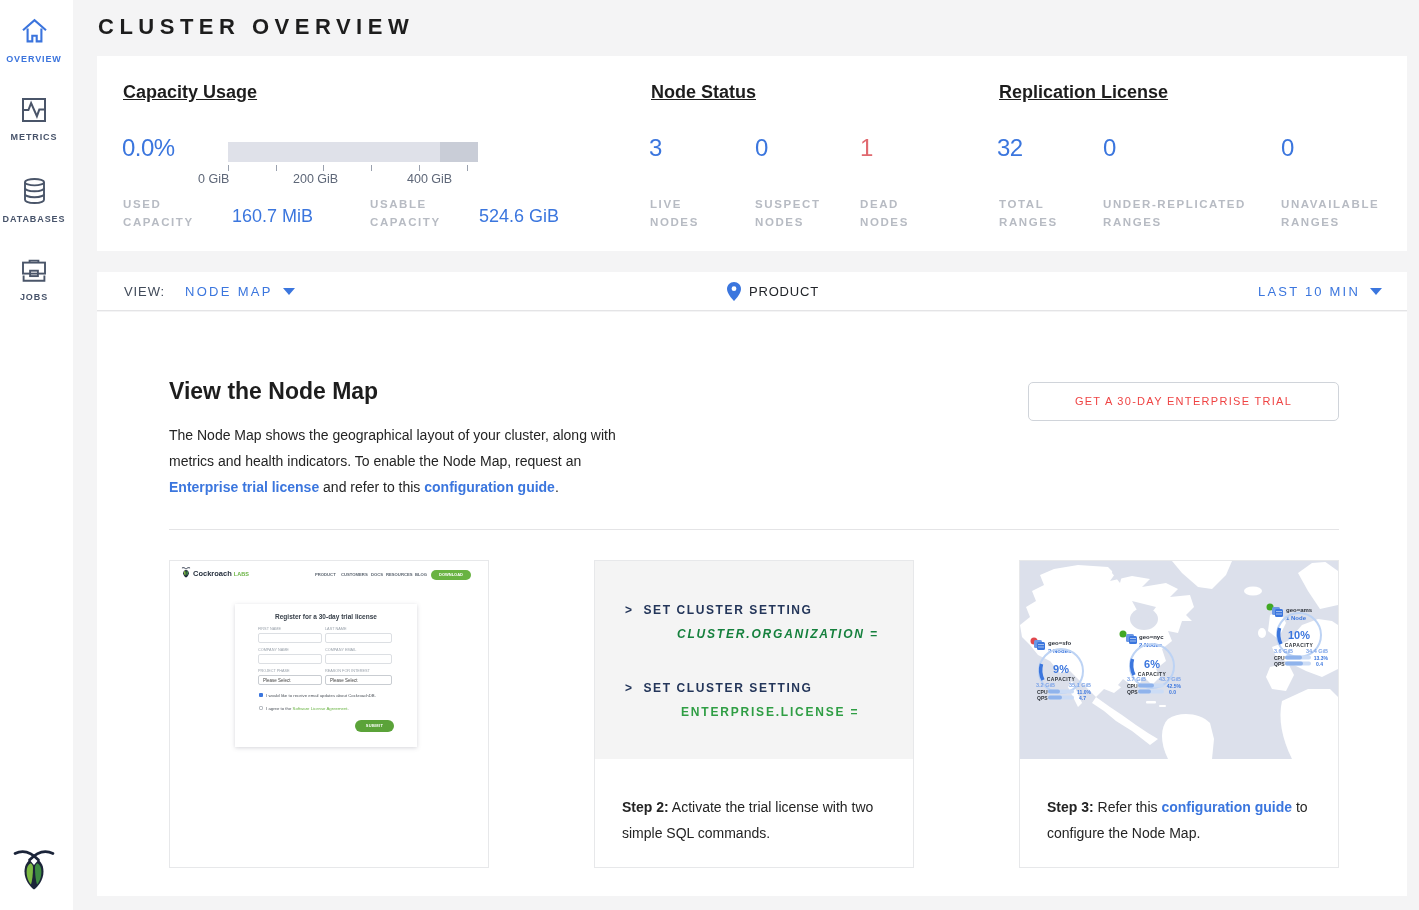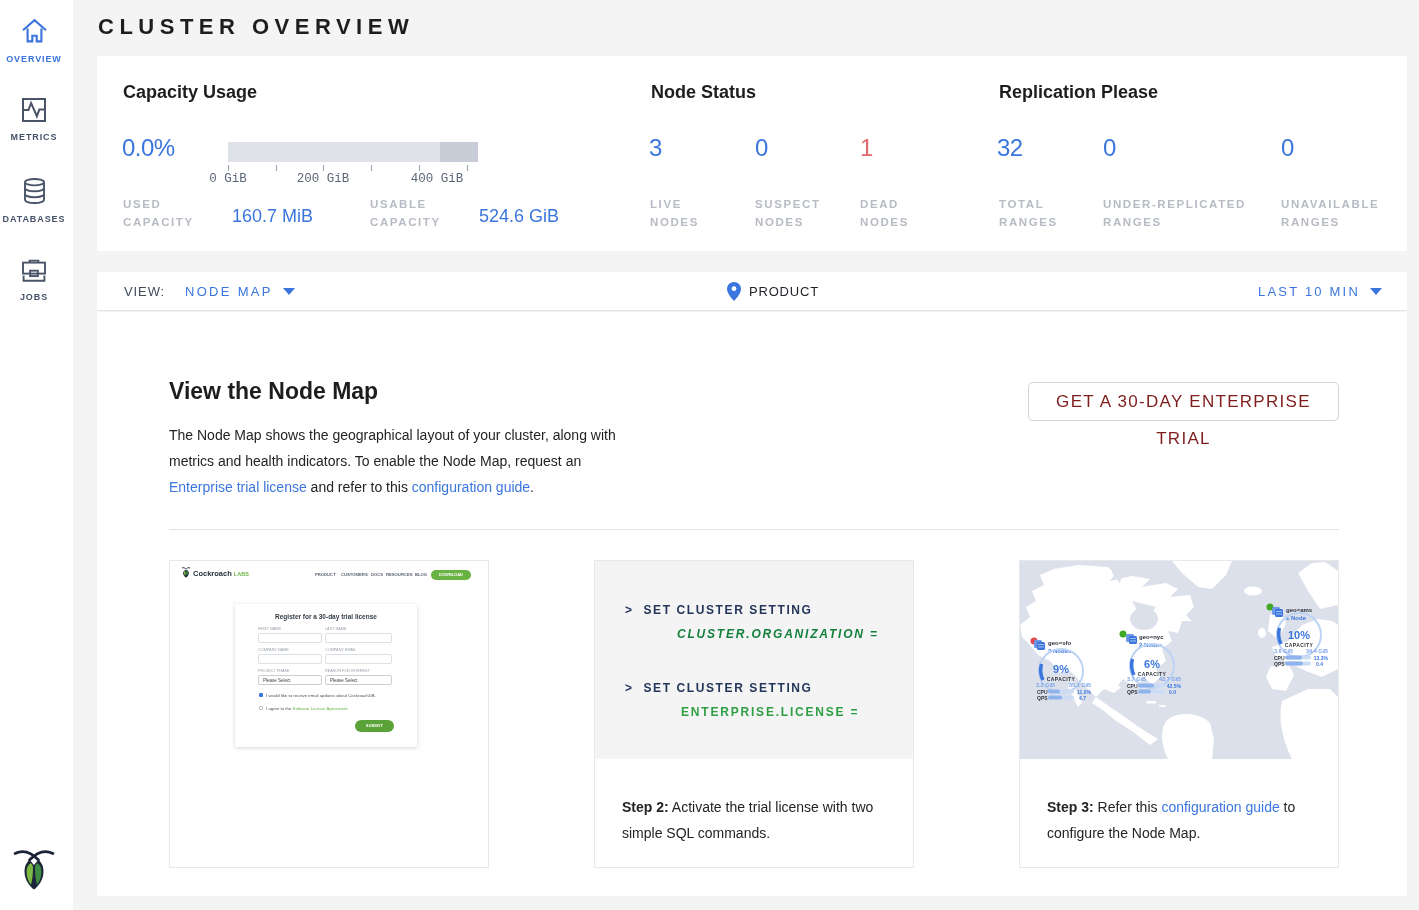--- a/index.html
+++ b/index.html
@@ -13,43 +13,43 @@
 .navitem { position:absolute; left:0; width:68px; text-align:center; }
 .navitem svg { display:block; margin:0 auto; }
 .navlabel { display:block; font-size:9px; font-weight:bold; letter-spacing:0.9px; color:#47536a; margin-top:10px; }
 .navitem.active .navlabel { color:#3b74dd; }
 
 
 #h1 { position:absolute; left:98px; top:14px; font-size:22px; font-weight:bold; letter-spacing:5.5px; color:#1d1d1d; }
 
 
 #summary { position:absolute; left:97px; top:56px; width:1310px; height:195px; background:#fff; }
-.sectitle { position:absolute; font-size:18px; font-weight:bold; color:#1d1d1d; }
+.sectitle { position:absolute; font-size:18px; font-weight:bold; color:#1d1d1d;text-decoration:underline; }
 .bignum { position:absolute; font-size:24px; letter-spacing:-0.5px; color:#3b76de; }
 .bignum.red { color:#e0696f; }
 .smallcap { position:absolute; font-size:11.5px; letter-spacing:1.6px; color:#b7bbc3; line-height:18px; font-weight:bold; }
 .blueval { position:absolute; font-size:18px; color:#3b76de; }
 
 
 #capbar-light { position:absolute; left:131px; top:86px; width:212px; height:20px; background:#dfe1e9; }
 #capbar-dark  { position:absolute; left:343px; top:86px; width:38px;  height:20px; background:#c9cdd7; }
 .tick { position:absolute; top:109px; width:1px; height:6px; background:#9aa1ae; }
-.ticklabel { position:absolute; top:116px; font-size:12.5px; color:#5e6778; width:60px; text-align:center;font-family:Liberation Mono, monospace; }
+.ticklabel { position:absolute; top:116px; font-size:12.5px; color:#5e6778; width:60px; text-align:left; }
 
 
 #toolbar { position:absolute; left:97px; top:272px; width:1310px; height:39px; background:#fff; border-bottom:1px solid #e4e4e6; }
 .tbtext { position:absolute; top:12px; font-size:13px; letter-spacing:2px; }
 .tri { display:inline-block; width:0; height:0; border-left:6.5px solid transparent; border-right:6.5px solid transparent; border-top:7px solid #3b76de; vertical-align:middle; margin-left:10px; margin-bottom:2px; }
 
 
 #main { position:absolute; left:97px; top:312px; width:1310px; height:584px; background:#fff; }
 #main h2 { position:absolute; left:72px; top:66px; font-size:23px; font-weight:bold; color:#1d1d1d; }
 #para { position:absolute; left:72px; top:110px; width:470px; font-size:14px; line-height:26px; color:#242424; }
-a.lnk { color:#3b76de; text-decoration:none; }
-#trialbtn { position:absolute; left:931px; top:70px; width:311px; height:39px; border:1px solid #d0d4da; border-radius:5px; background:#fff; color:#7f1d1d; font-size:17px; letter-spacing:1.3px; text-align:center; line-height:37px; }
+a.lnk { color:#3b76de; text-decoration:none;font-weight:bold; }
+#trialbtn { position:absolute; left:931px; top:70px; width:311px; height:39px; border:1px solid #d0d4da; border-radius:5px; background:#fff; color:#ef4444; font-size:11px; letter-spacing:1.3px; text-align:center; line-height:37px; }
 #hr { position:absolute; left:72px; top:217px; width:1170px; height:1px; background:#e4e4e6; }
 
 .stepcard { position:absolute; top:248px; width:320px; height:308px; background:#fff; border:1px solid #e7e8ea; }
 .stepimg { position:absolute; left:0; top:0; width:318px; height:198px; overflow:hidden; }
 .steptext { position:absolute; left:27px; top:233px; width:274px; font-size:14px; line-height:26px; color:#242424; }
 .steptext b { font-weight:bold; }
 </style>
 </head>
 <body>
 <div id="page">
@@ -119,21 +119,21 @@
     <div class="blueval" style="left:382px; top:150px;">524.6 GiB</div>
 
     <div class="sectitle" style="left:554px; top:26px;">Node Status</div>
     <div class="bignum" style="left:552px; top:78px;">3</div>
     <div class="bignum" style="left:658px; top:78px;">0</div>
     <div class="bignum red" style="left:763px; top:78px;">1</div>
     <div class="smallcap" style="left:553px; top:139px;">LIVE<br>NODES</div>
     <div class="smallcap" style="left:658px; top:139px;">SUSPECT<br>NODES</div>
     <div class="smallcap" style="left:763px; top:139px;">DEAD<br>NODES</div>
 
-    <div class="sectitle" style="left:902px; top:26px;">Replication Please</div>
+    <div class="sectitle" style="left:902px; top:26px;">Replication License</div>
     <div class="bignum" style="left:900px; top:78px;">32</div>
     <div class="bignum" style="left:1006px; top:78px;">0</div>
     <div class="bignum" style="left:1184px; top:78px;">0</div>
     <div class="smallcap" style="left:902px; top:139px;">TOTAL<br>RANGES</div>
     <div class="smallcap" style="left:1006px; top:139px;">UNDER-REPLICATED<br>RANGES</div>
     <div class="smallcap" style="left:1184px; top:139px;">UNAVAILABLE<br>RANGES</div>
   </div>
 
   <div id="toolbar">
     <span class="tbtext" style="left:27px; color:#404a59; letter-spacing:0.9px;">VIEW:</span>

